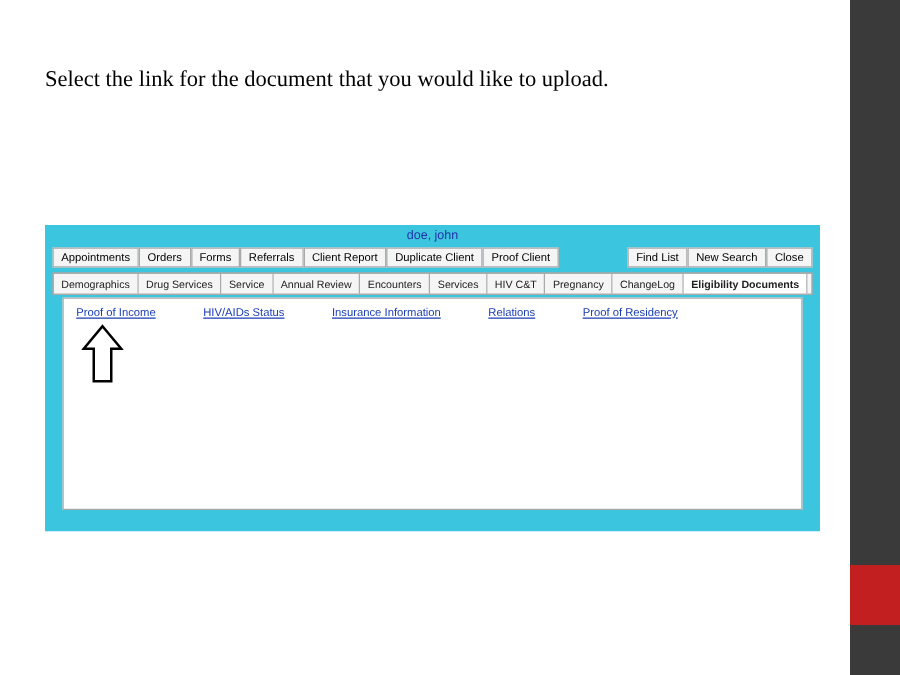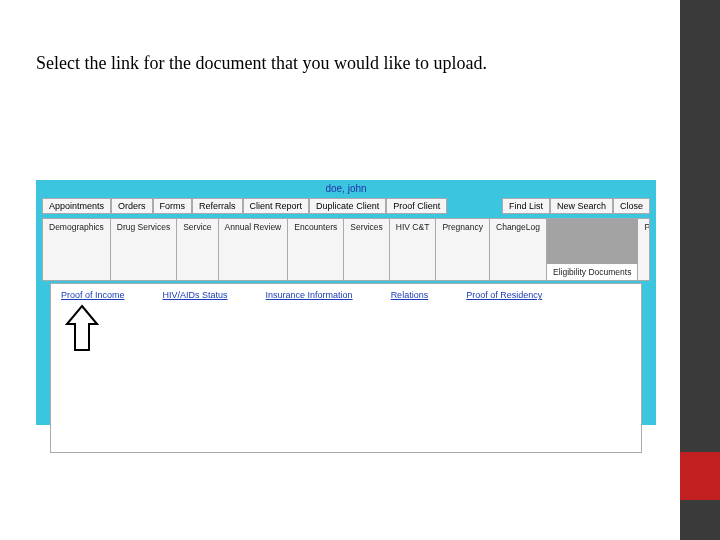--- a/index.html
+++ b/index.html
@@ -76,22 +76,21 @@
   .tab {
     padding: 3px 6px;
     border-right: 1px solid #aaa;
     background: #f5f5f5;
     cursor: pointer;
     white-space: nowrap;
     color: #222;
   }
   .tab.active {
     background: #fff;
-    font-weight: normal;
-    margin-top: 45px;
+    font-weight: bold;
   }
   .content {
     margin: 2px 14px 6px;
     background: #fff;
     border: 1px solid #aaa;
     height: 170px;
     position: relative;
   }
   .linkrow {
     display: flex;

